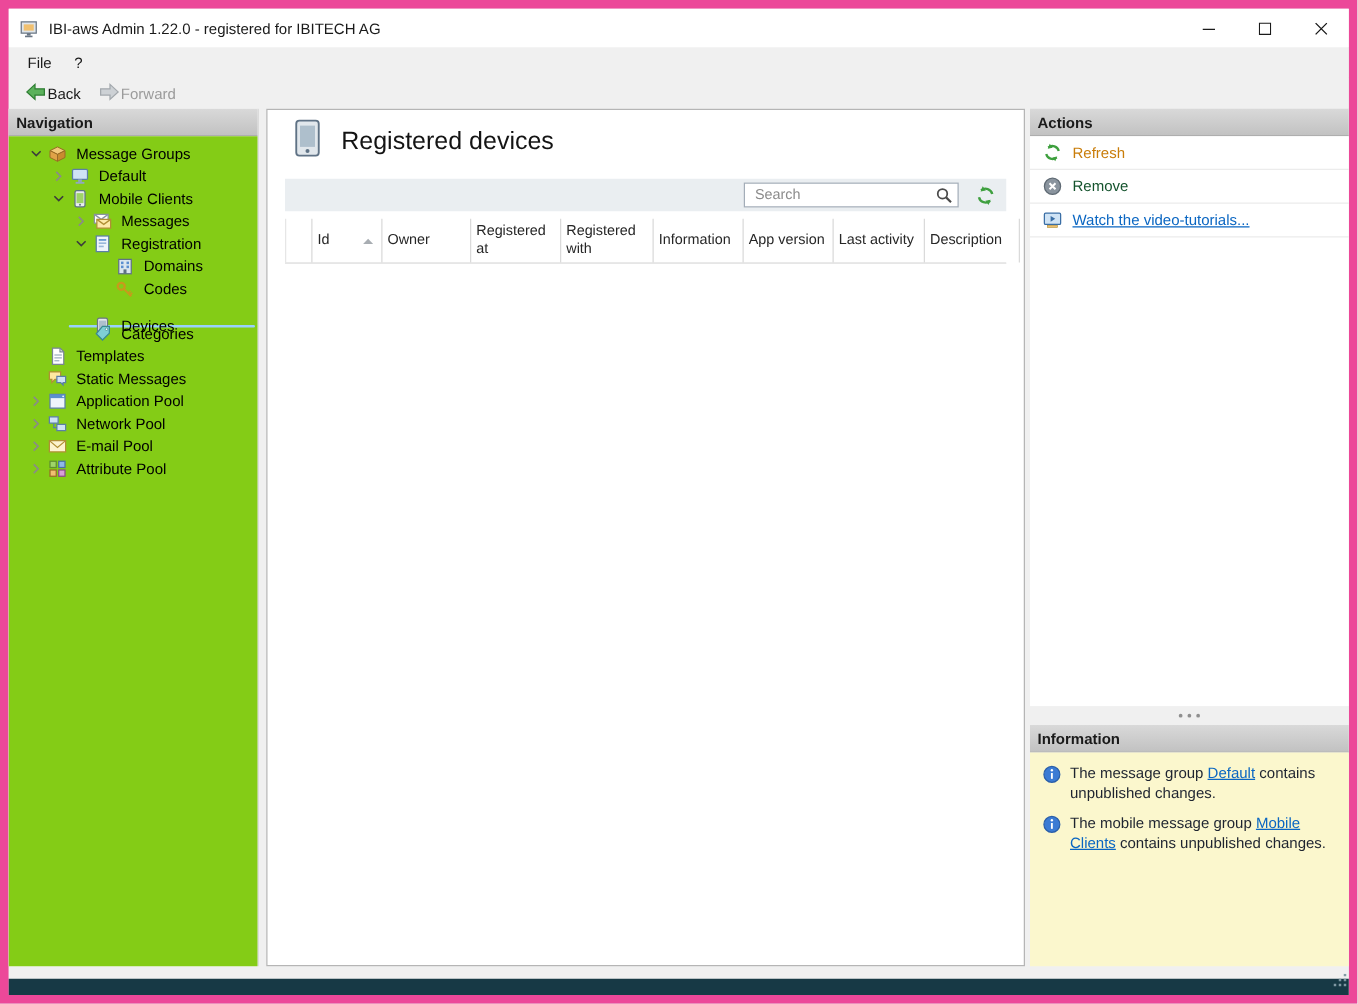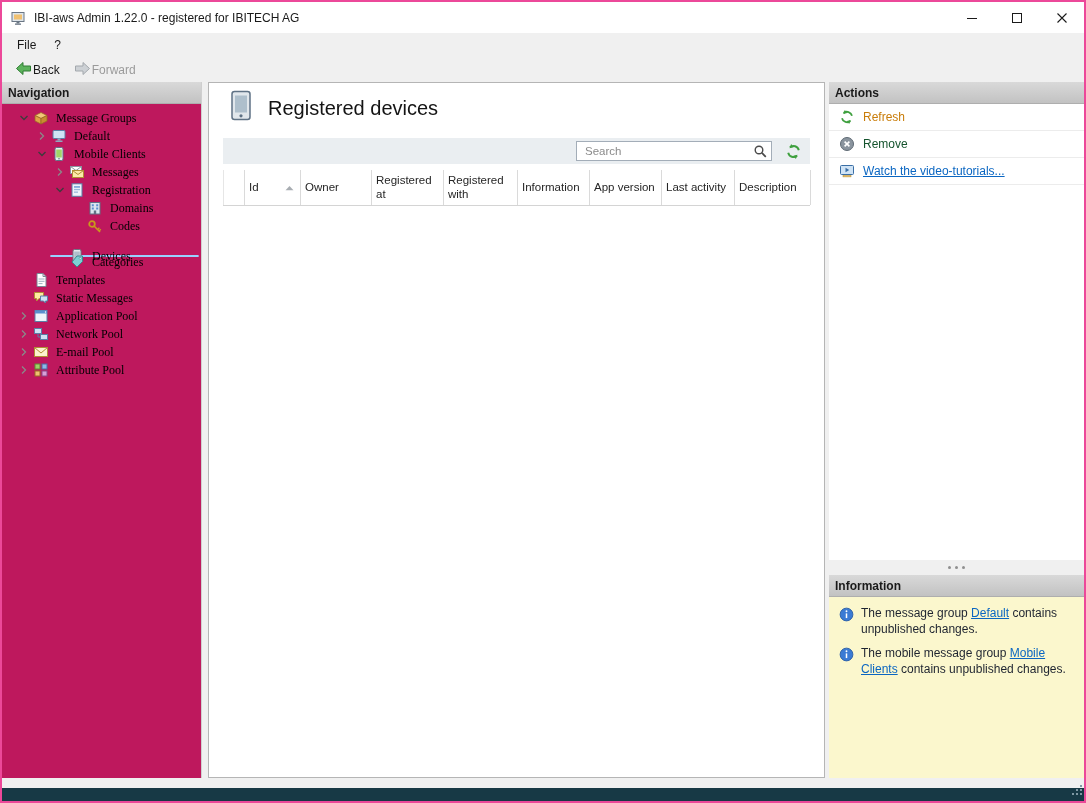--- a/index.html
+++ b/index.html
@@ -1,18 +1,18 @@
 <!DOCTYPE html>
 <html style="--selection-bg: #cce8ff; --selection-border: #99d1ff; --link: #0a66c2; --refresh-action: #c97d0a; --info-bg: #fbf7cd; --statusbar: #173945;"><head>
 <meta charset="utf-8">
 <style>
   html,body{margin:0;padding:0;background:#e4e4e4;}
   *{box-sizing:border-box;}
   body{font-family:"Liberation Sans","DejaVu Sans",sans-serif;width:1086px;height:803px;overflow:hidden;}
-  .window{width:1086px;height:803px;border:2px solid #ec4899;background:#f0f0f0;display:flex;flex-direction:column;}
+  .window{width:1086px;height:803px;border:7px solid #ec4899;background:#f0f0f0;display:flex;flex-direction:column;}
 
   
   .titlebar{height:31px;background:#ffffff;display:flex;align-items:center;flex:0 0 31px;}
   .app-icon{width:16px;height:16px;margin-left:9px;display:flex;}
   .title-text{font-size:12px;color:#1a1a1a;margin-left:7px;flex:1;white-space:nowrap;}
   .win-buttons{display:flex;height:100%;}
   .win-btn{width:45px;height:100%;display:flex;align-items:center;justify-content:center;}
 
   
   .menubar{height:24px;background:#f0f0f0;display:flex;align-items:center;flex:0 0 24px;padding-left:6px;}
@@ -23,36 +23,36 @@
   .tool-btn{display:flex;align-items:center;gap:1px;padding:2px 7px;font-size:12px;color:#1a1a1a;}
   .tool-btn.disabled{color:#9b9b9b;}
 
   
   .body-row{flex:1;display:flex;background:#f0f0f0;padding-bottom:10px;min-height:0;}
   .panel-header{height:22px;flex:0 0 22px;background:linear-gradient(#d9d9d9,#c2c2c2);border-bottom:1px solid #aeaeae;
     font-size:12px;font-weight:bold;color:#1a1a1a;display:flex;align-items:center;padding:0 6px;}
 
   
   .nav-panel{width:200px;flex:0 0 200px;display:flex;flex-direction:column;background:#fff;border-right:1px solid #cfcfcf;}
-  .tree{flex:1;background:#be185d;padding-top:5px;overflow:hidden;font-family:Liberation Serif, serif;}
+  .tree{flex:1;background:#84cc16;padding-top:5px;overflow:hidden;}
   .tree-row{height:18px;display:flex;align-items:stretch;font-size:12px;}
   .lv0{padding-left:12px}.lv1{padding-left:30px}.lv2{padding-left:48px}.lv3{padding-left:66px}
   .row-body{display:flex;align-items:center;flex:1;border:1px solid transparent;border-radius:1px;margin-right:2px;min-width:0;}
   .chev{width:18px;flex:0 0 18px;display:flex;align-items:center;justify-content:center;}
   .ticon{width:16px;height:16px;flex:0 0 16px;margin-right:4px;display:flex;align-items:center;justify-content:center;}
   .tlabel{white-space:nowrap;padding:0 3px;color:#000;}
   .tree-row.selected .row-body{background:var(--selection-bg,#cce8ff);border-color:var(--selection-border,#99d1ff);margin-top:20px;}
 
   
   .content-panel{flex:1;margin:0 4px 0 6px;background:#fff;border:1px solid #b5b5b5;display:flex;flex-direction:column;min-width:0;}
   .content-inner{flex:1;display:flex;flex-direction:column;padding:0 14px;min-height:0;}
   .content-title-row{height:50px;flex:0 0 50px;display:flex;align-items:center;padding-left:6px;}
   .page-title{font-size:20px;color:#141414;margin-left:15px;}
   .search-band{height:26px;flex:0 0 26px;background:#eaeef1;display:flex;align-items:center;justify-content:flex-end;padding:0 8px;margin-top:5px;}
-  .search-box{position:relative;width:196px;height:20px;background:#fff;border:1px solid #a3adb8;display:flex;align-items:center;}
+  .search-box{position:relative;width:172px;height:20px;background:#fff;border:1px solid #a3adb8;display:flex;align-items:center;}
   .search-box input{border:none;outline:none;flex:1;height:16px;font-size:11.5px;padding:0 22px 0 8px;font-family:inherit;color:#333;background:transparent;}
   .search-box input::placeholder{color:#8b8b8b;}
   .search-mag{position:absolute;right:3px;top:2px;width:15px;height:15px;}
   .band-refresh{margin-left:13px;width:17px;height:17px;display:flex;}
   .table-header{margin-top:6px;display:flex;flex:0 0 36px;height:36px;border-bottom:1px solid #d4d4d4;}
   .th{border-right:1px solid #dadada;font-size:11.5px;color:#262626;display:flex;align-items:center;padding:2px 4px;line-height:1.15;}
   .th:first-child{border-left:1px solid #e6e6e6;}
   .c0{width:22px;flex:0 0 22px;}
   .c1{width:56px;flex:0 0 56px;}
   .c2{width:71px;flex:0 0 71px;}

